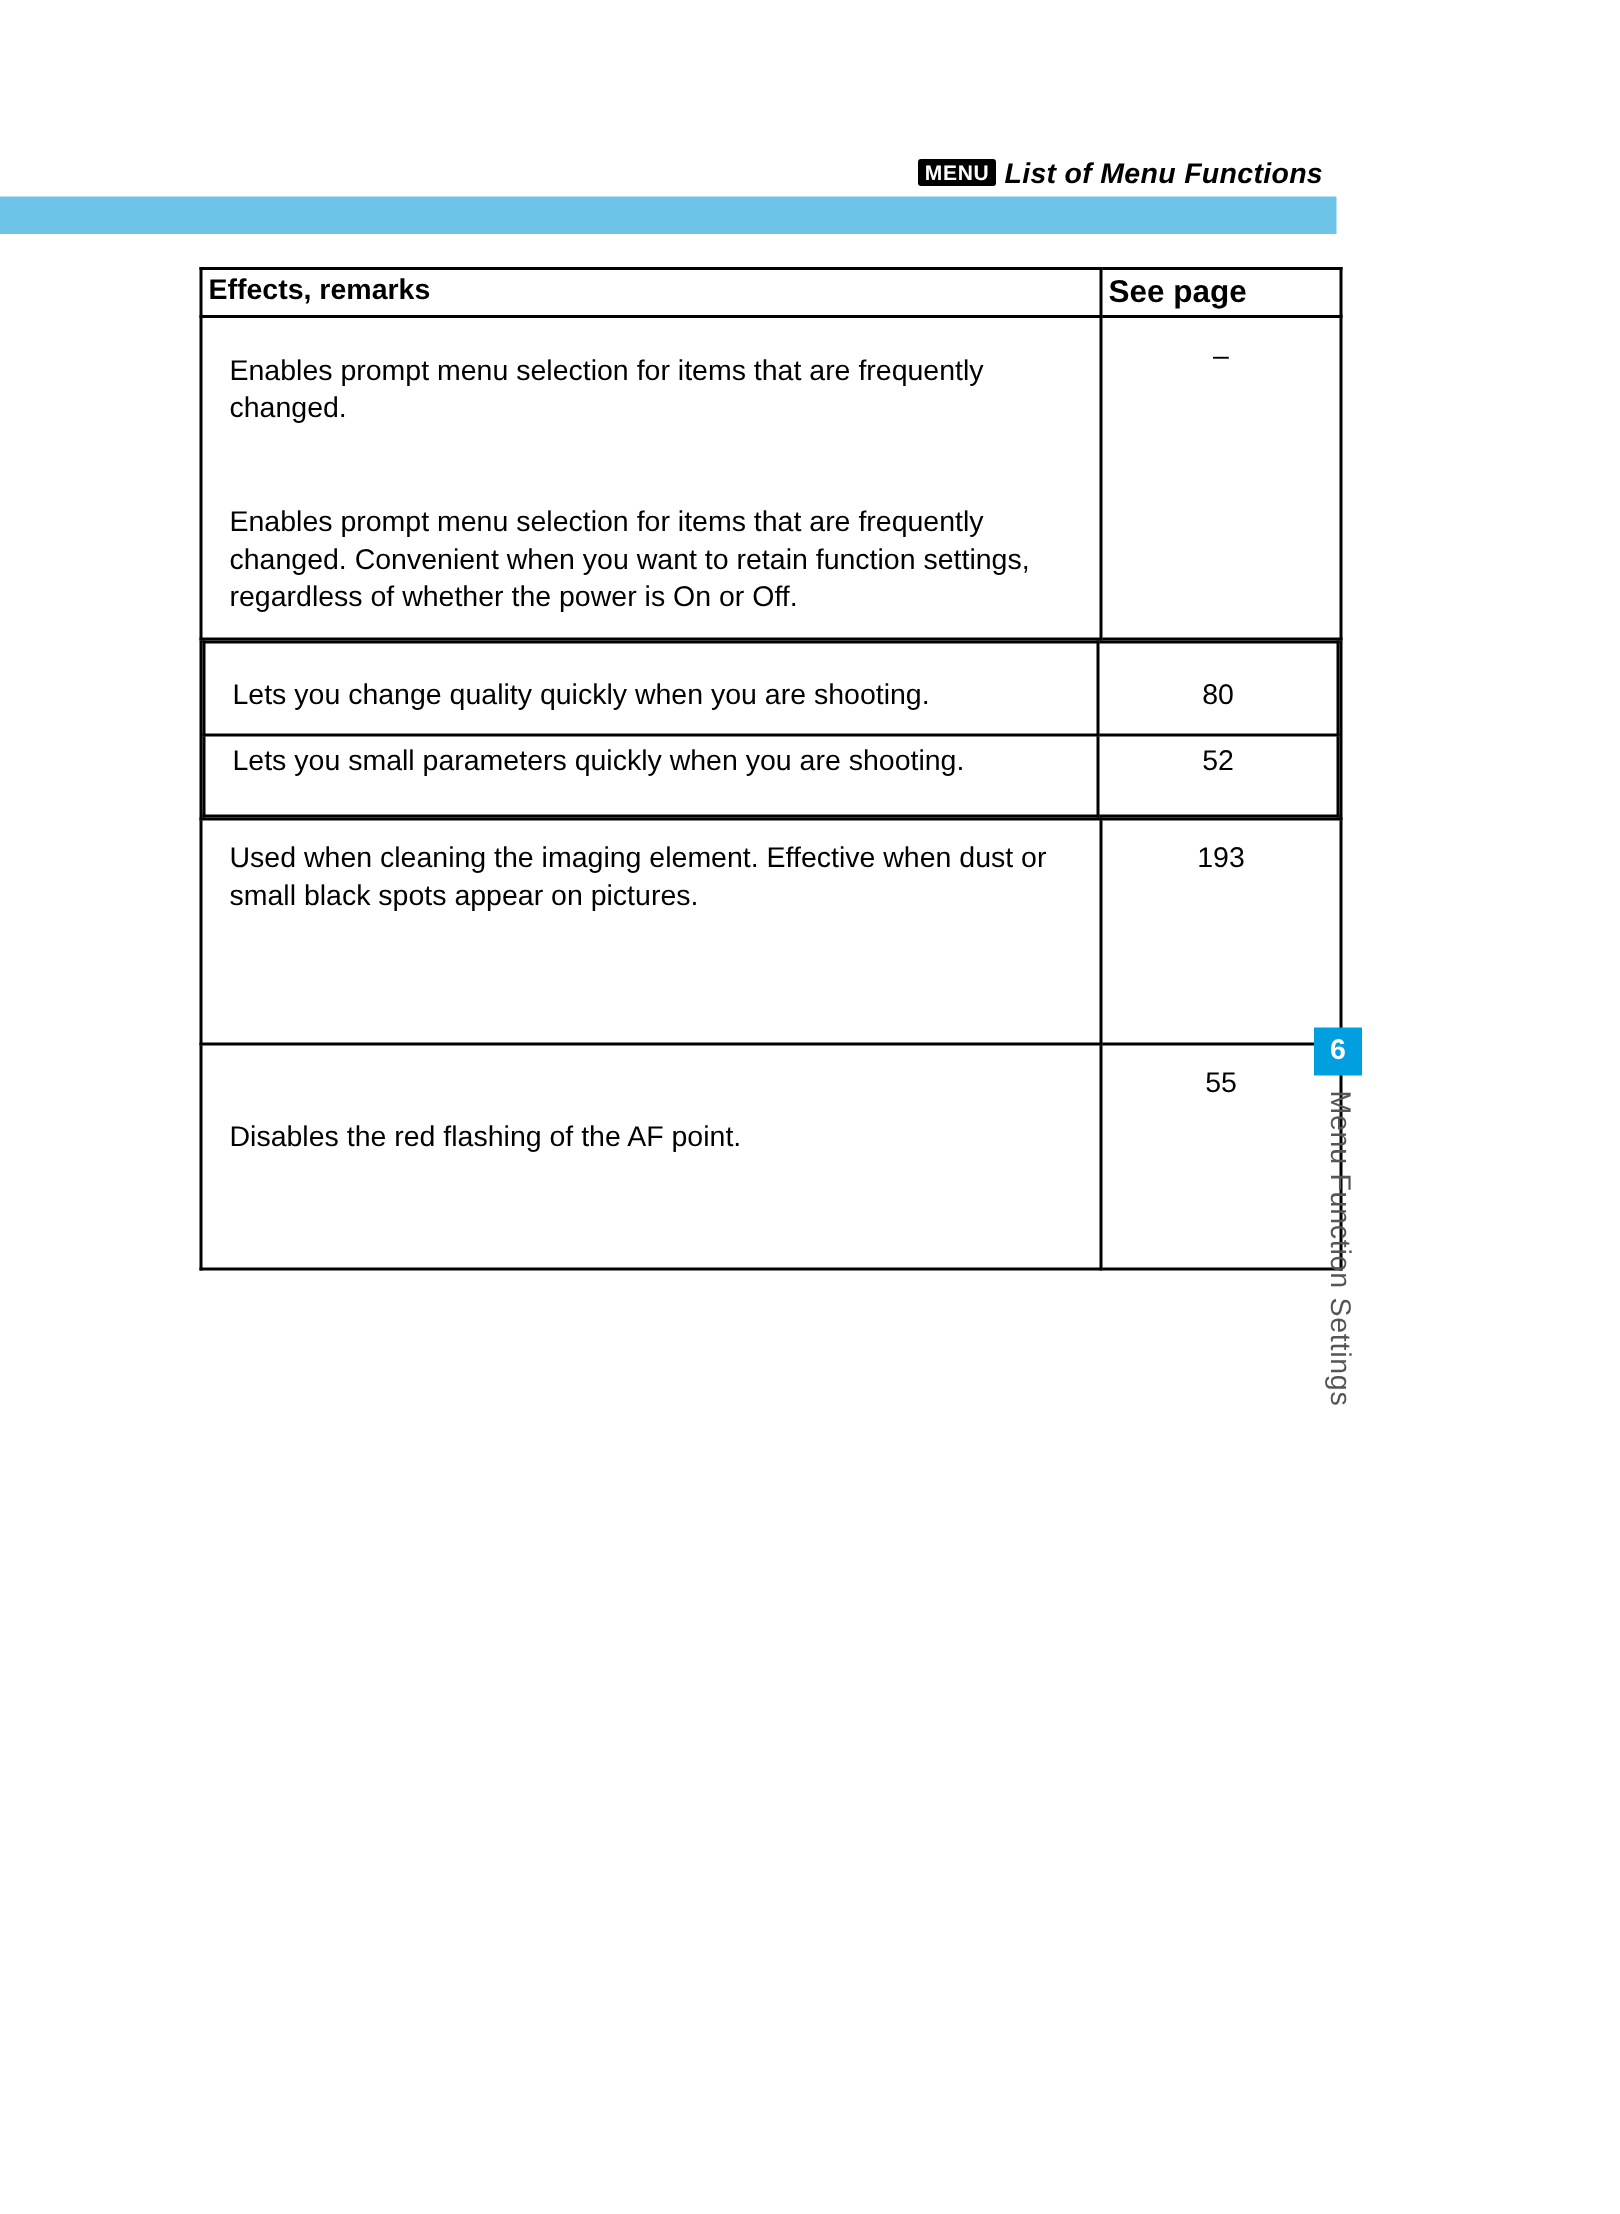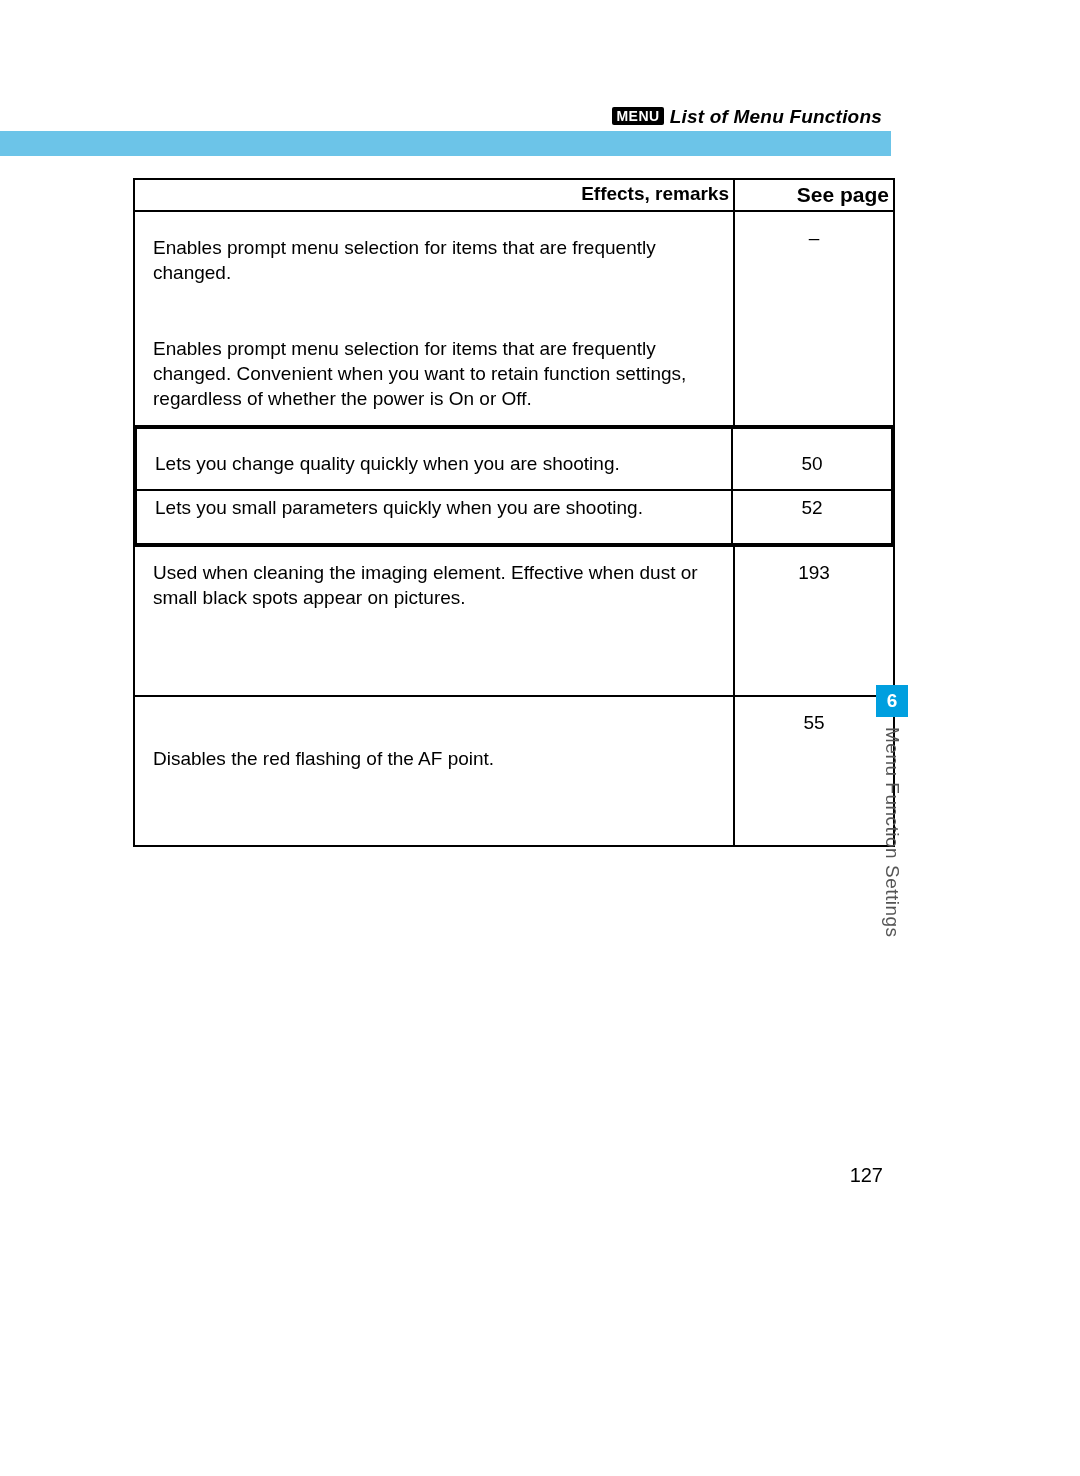--- a/index.html
+++ b/index.html
@@ -50,21 +50,21 @@
     width: 100%;
     table-layout: fixed;
   }
   table.menu td, table.menu th {
     border: 2px solid #000;
     font-size: 19px;
     vertical-align: top;
   }
   table.menu th {
     font-weight: bold;
-    text-align: right;
+    text-align: left;
     padding: 3px 4px;
   }
   col.effects { width: 600px; }
   col.page    { width: 160px; }
 
   .cell {
     padding: 14px 16px 2px 18px;
     line-height: 1.30;
   }
   .pcol {
@@ -148,21 +148,21 @@
           </td>
           <td class="pcol">–</td>
         </tr>
 
         <tr>
           <td colspan="2" style="padding:0;border-radius:31px;">
             <table class="inner">
               <tbody>
                   <tr>
                 <td class="left" style="padding-top:24px;">Lets you change quality quickly when you are shooting.</td>
-                <td class="right" style="padding-top:24px;">50</td>
+                <td class="right" style="padding-top:24px;">80</td>
               </tr>
               <tr>
                 <td class="left" style="padding-top:6px; padding-bottom:24px;">Lets you small parameters quickly when you are shooting.</td>
                 <td class="right" style="padding-top:6px; padding-bottom:24px;">52</td>
               </tr>
             </tbody>
               </table>
           </td>
         </tr>
 
@@ -178,15 +178,14 @@
 
       </tbody>
     </table>
   </div>
 
   <div class="side-tab">
     <div class="tab-box">6</div>
     <div class="tab-text">Menu Function Settings</div>
   </div>
 
-  <div class="page-num">127</div>
 
 </div>
 
 </body></html>

